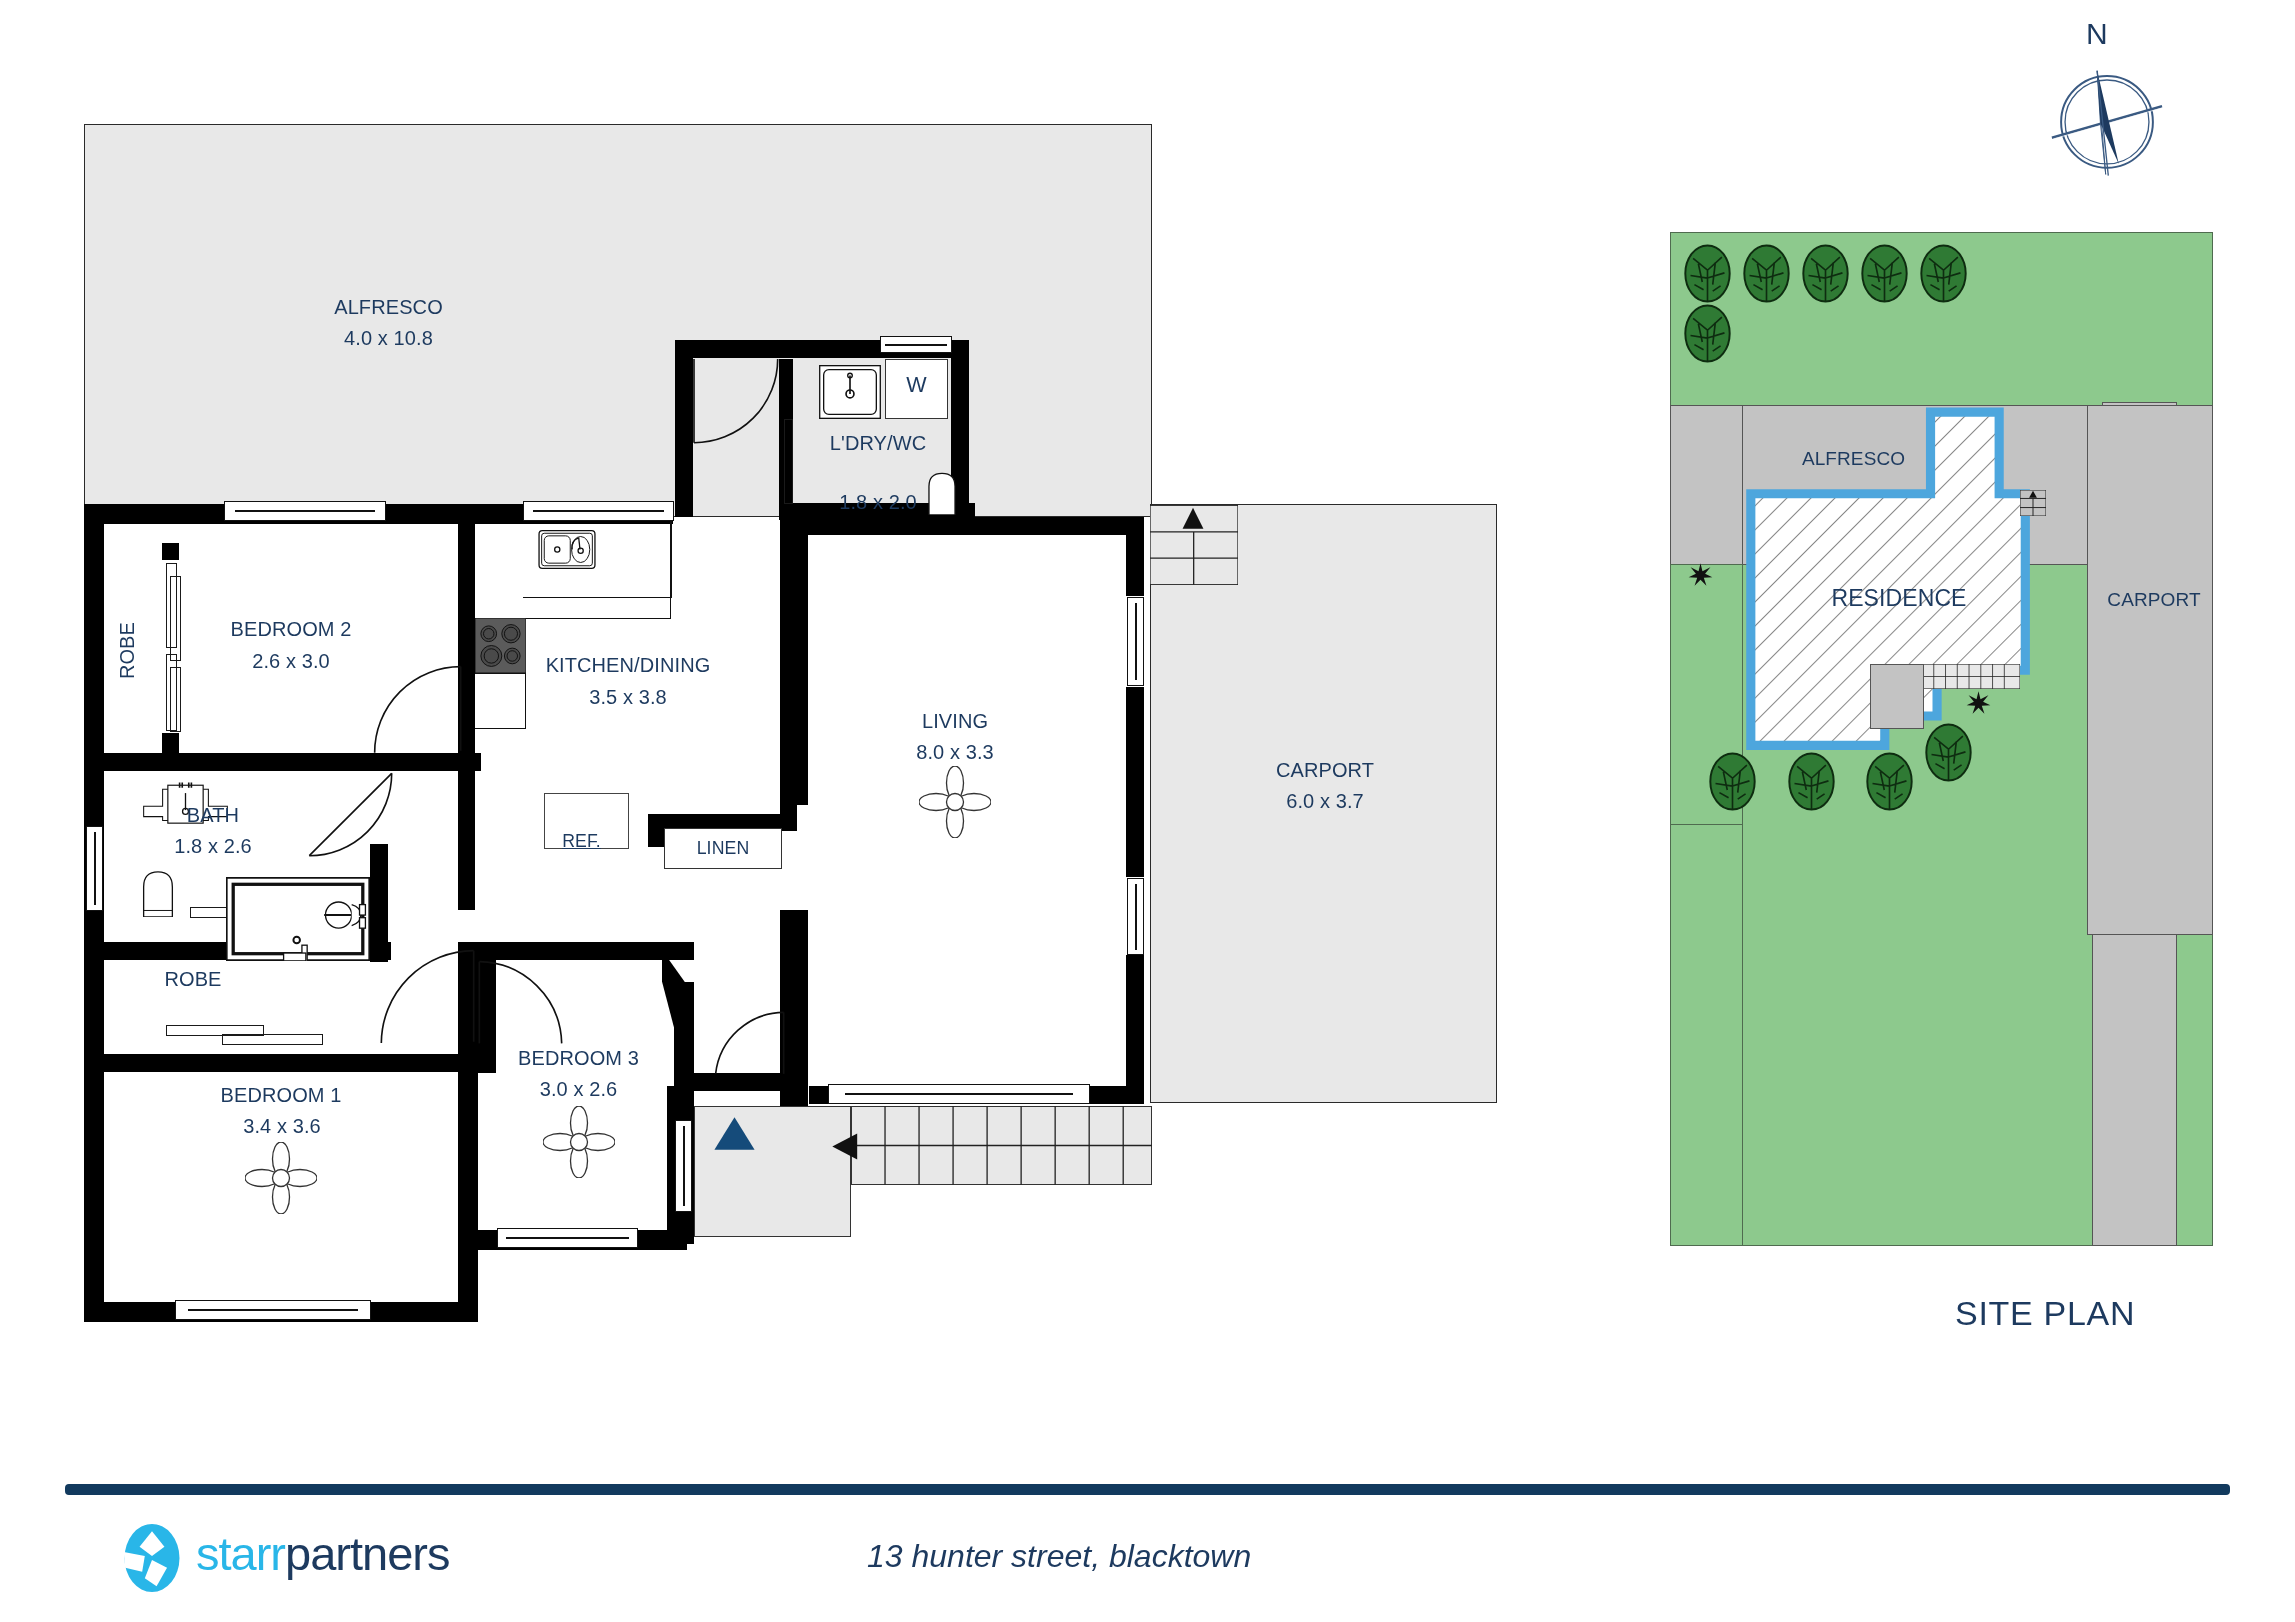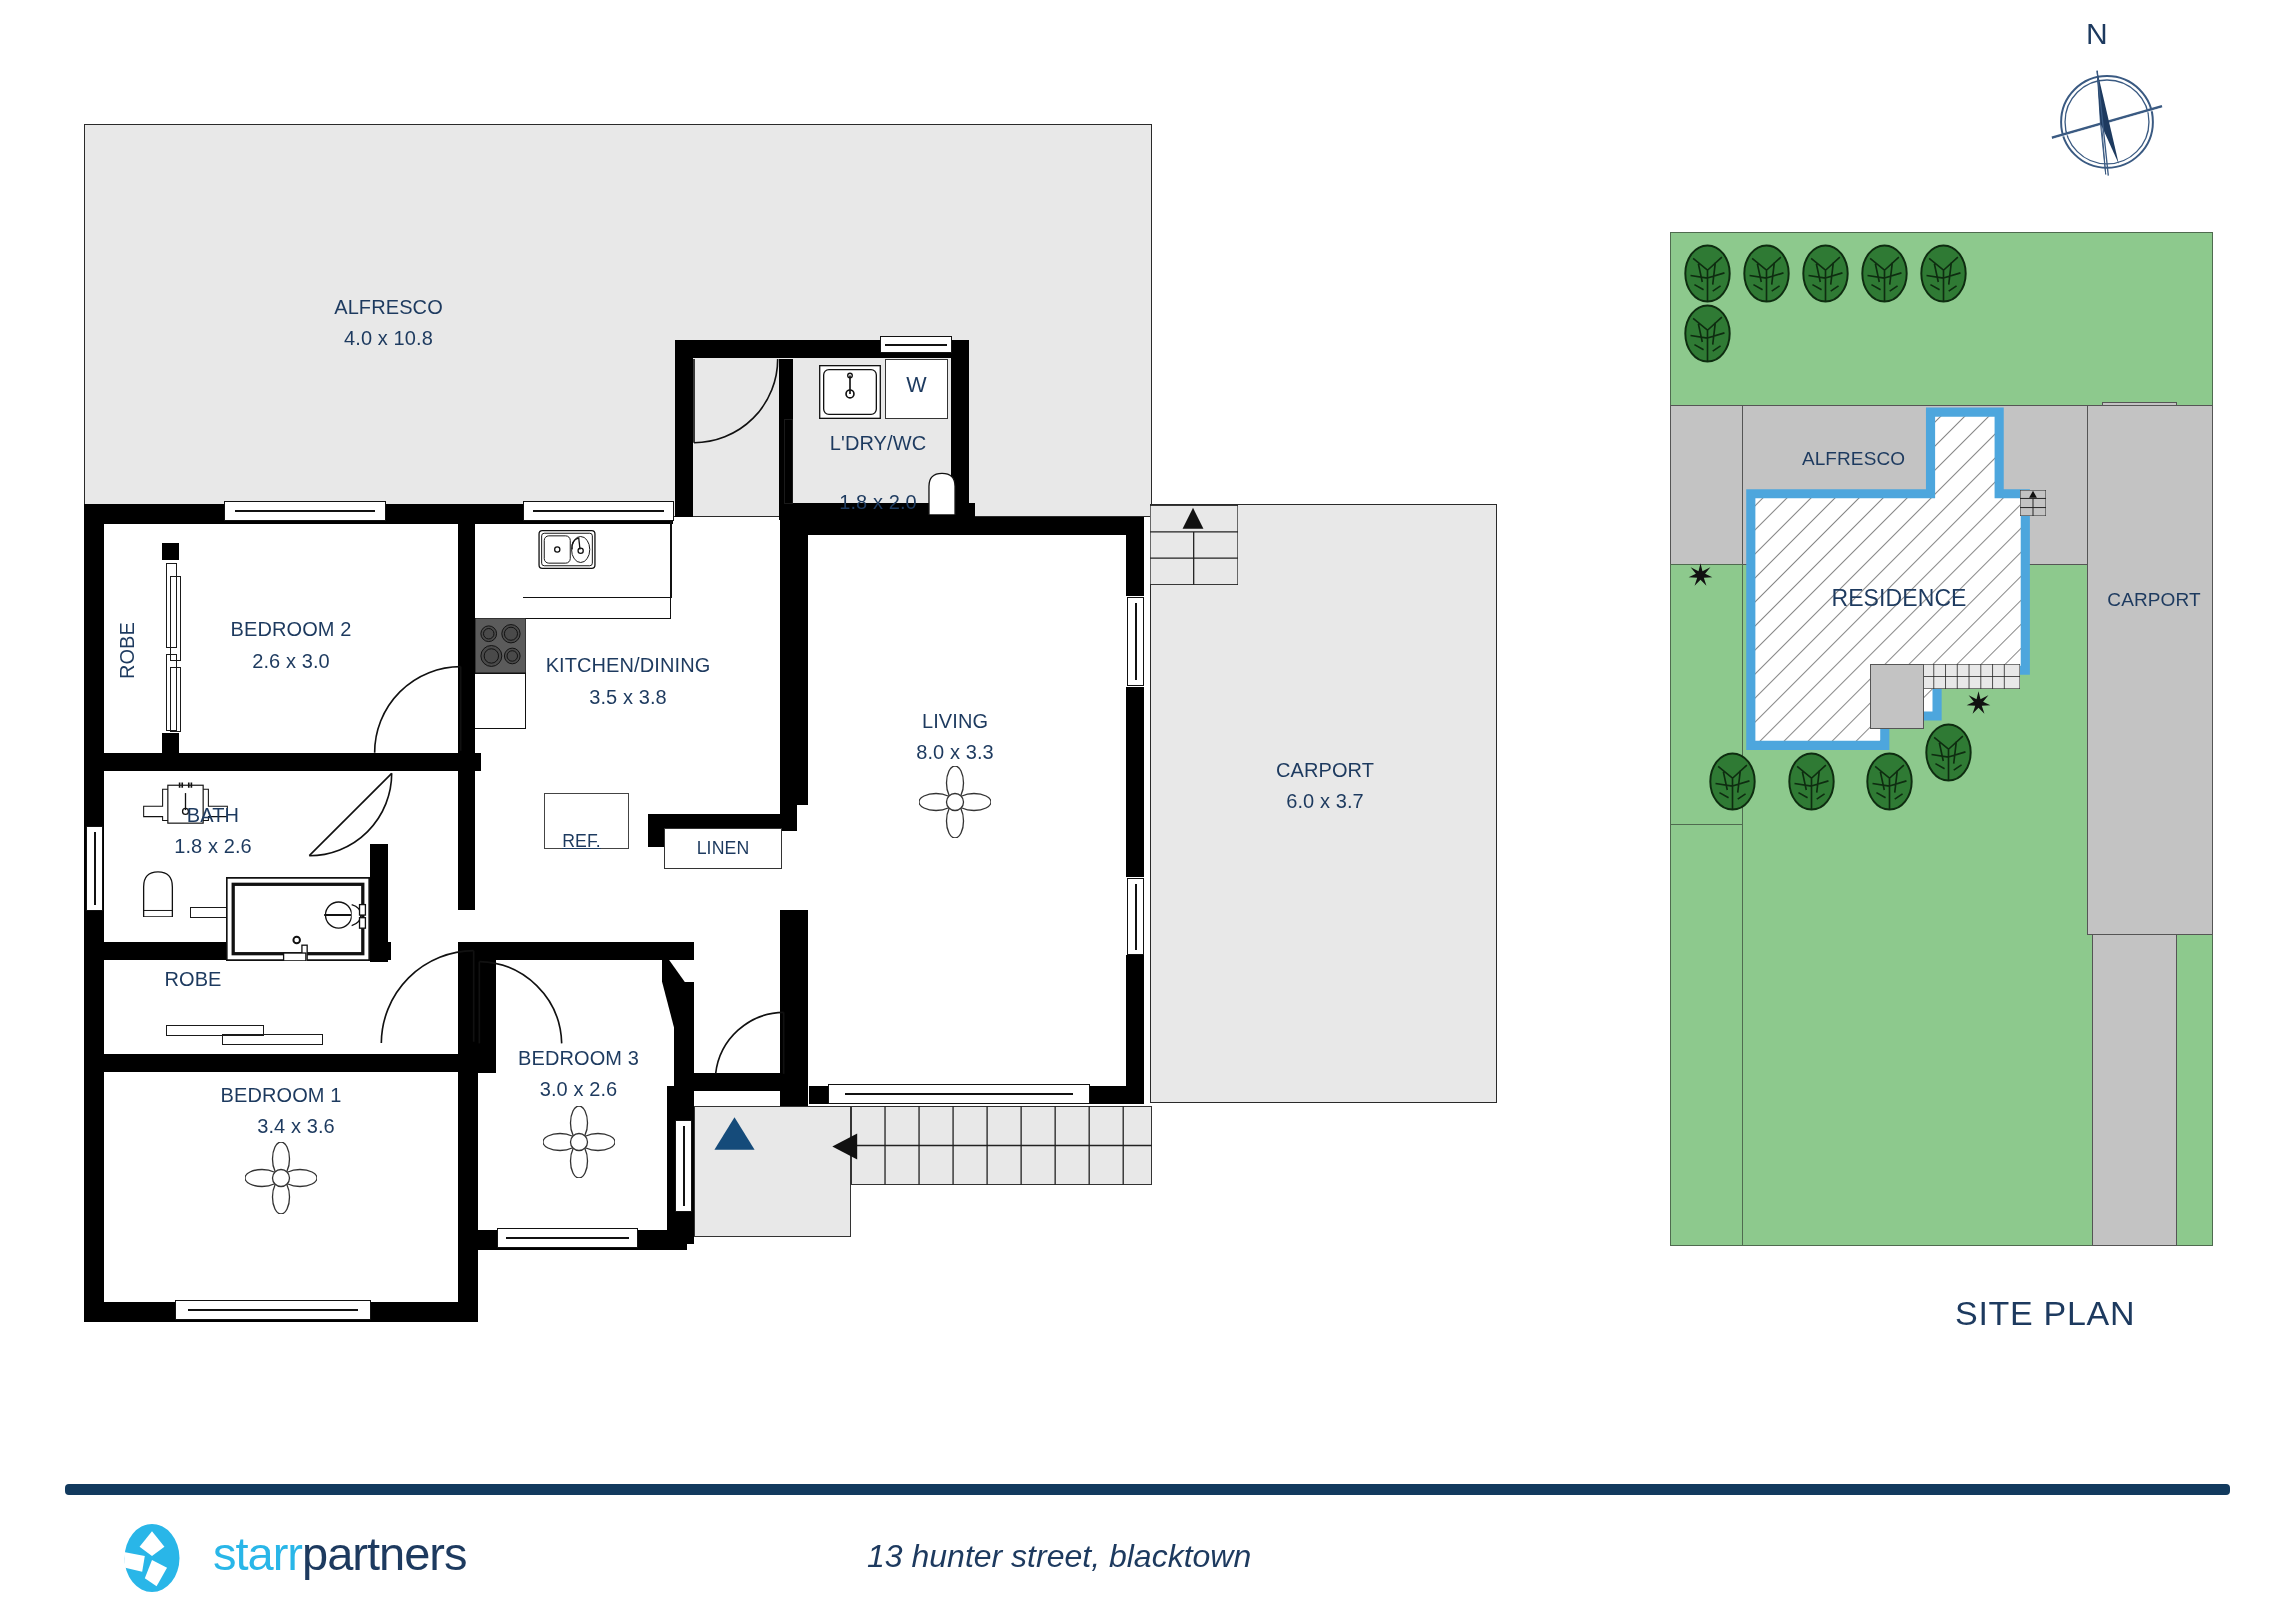--- a/index.html
+++ b/index.html
@@ -69,21 +69,21 @@
     width: 100%; left: 0; white-space: nowrap;
   }
   .address {
     position: absolute; color: #1d3a5f; font-size: 32px;
     font-family: "Liberation Sans", sans-serif; white-space: nowrap;
   }
   .brand {
     position: absolute; white-space: nowrap; font-size: 47px;
     font-family: "Liberation Sans", sans-serif; letter-spacing: -1px;
   }
-  .brand .b1 { color: #29b6e8; font-weight: 400; margin-left: 17px; }
+  .brand .b1 { color: #29b6e8; font-weight: 400; }
   .brand .b2 { color: #1d3a5f; font-weight: 400; }
 
   .siteplan-title {
     position: absolute; color: #1d3a5f; font-size: 34px; letter-spacing: 0.7px;
     font-family: "Liberation Sans", sans-serif; white-space: nowrap;
   }
   .compass-n {
     position: absolute; color: #1d3a5f; font-size: 30px;
     font-family: "Liberation Sans", sans-serif;
   }
@@ -385,21 +385,21 @@
 
     <span class="lbl room-name" style="left:1217px; top:759px; width:216px;">CARPORT</span>
     <span class="lbl room-dim" style="left:1217px; top:790px; width:216px;">6.0 x 3.7</span>
 
     <span class="lbl room-name" style="left:131px; top:804px; width:164px;">BATH</span>
     <span class="lbl room-dim" style="left:131px; top:835px; width:164px;">1.8 x 2.6</span>
 
     <span class="lbl room-name" style="left:131px; top:968px; width:124px;">ROBE</span>
 
     <span class="lbl room-name" style="left:173px; top:1084px; width:216px;">BEDROOM 1</span>
-    <span class="lbl room-dim" style="left:188px; top:1115px; width:216px;">3.4 x 3.6</span>
+    <span class="lbl room-dim" style="left:174px; top:1115px; width:216px;">3.4 x 3.6</span>
 
     <span class="lbl room-name" style="left:474px; top:1047px; width:209px;">BEDROOM 3</span>
     <span class="lbl room-dim" style="left:474px; top:1078px; width:209px;">3.0 x 2.6</span>
   </div>
 
   <div class="abs" style="left:2048px; top:59px; width:118px; height:118px;">
     <svg width="118" height="118" viewBox="0 0 180 180">
       <circle cx="90" cy="96" r="70" fill="none" stroke="#3a5a82" stroke-width="3"></circle>
       <circle cx="90" cy="96" r="64" fill="none" stroke="#3a5a82" stroke-width="2"></circle>
       <line x1="6" y1="120" x2="174" y2="72" stroke="#3a5a82" stroke-width="4"></line>

